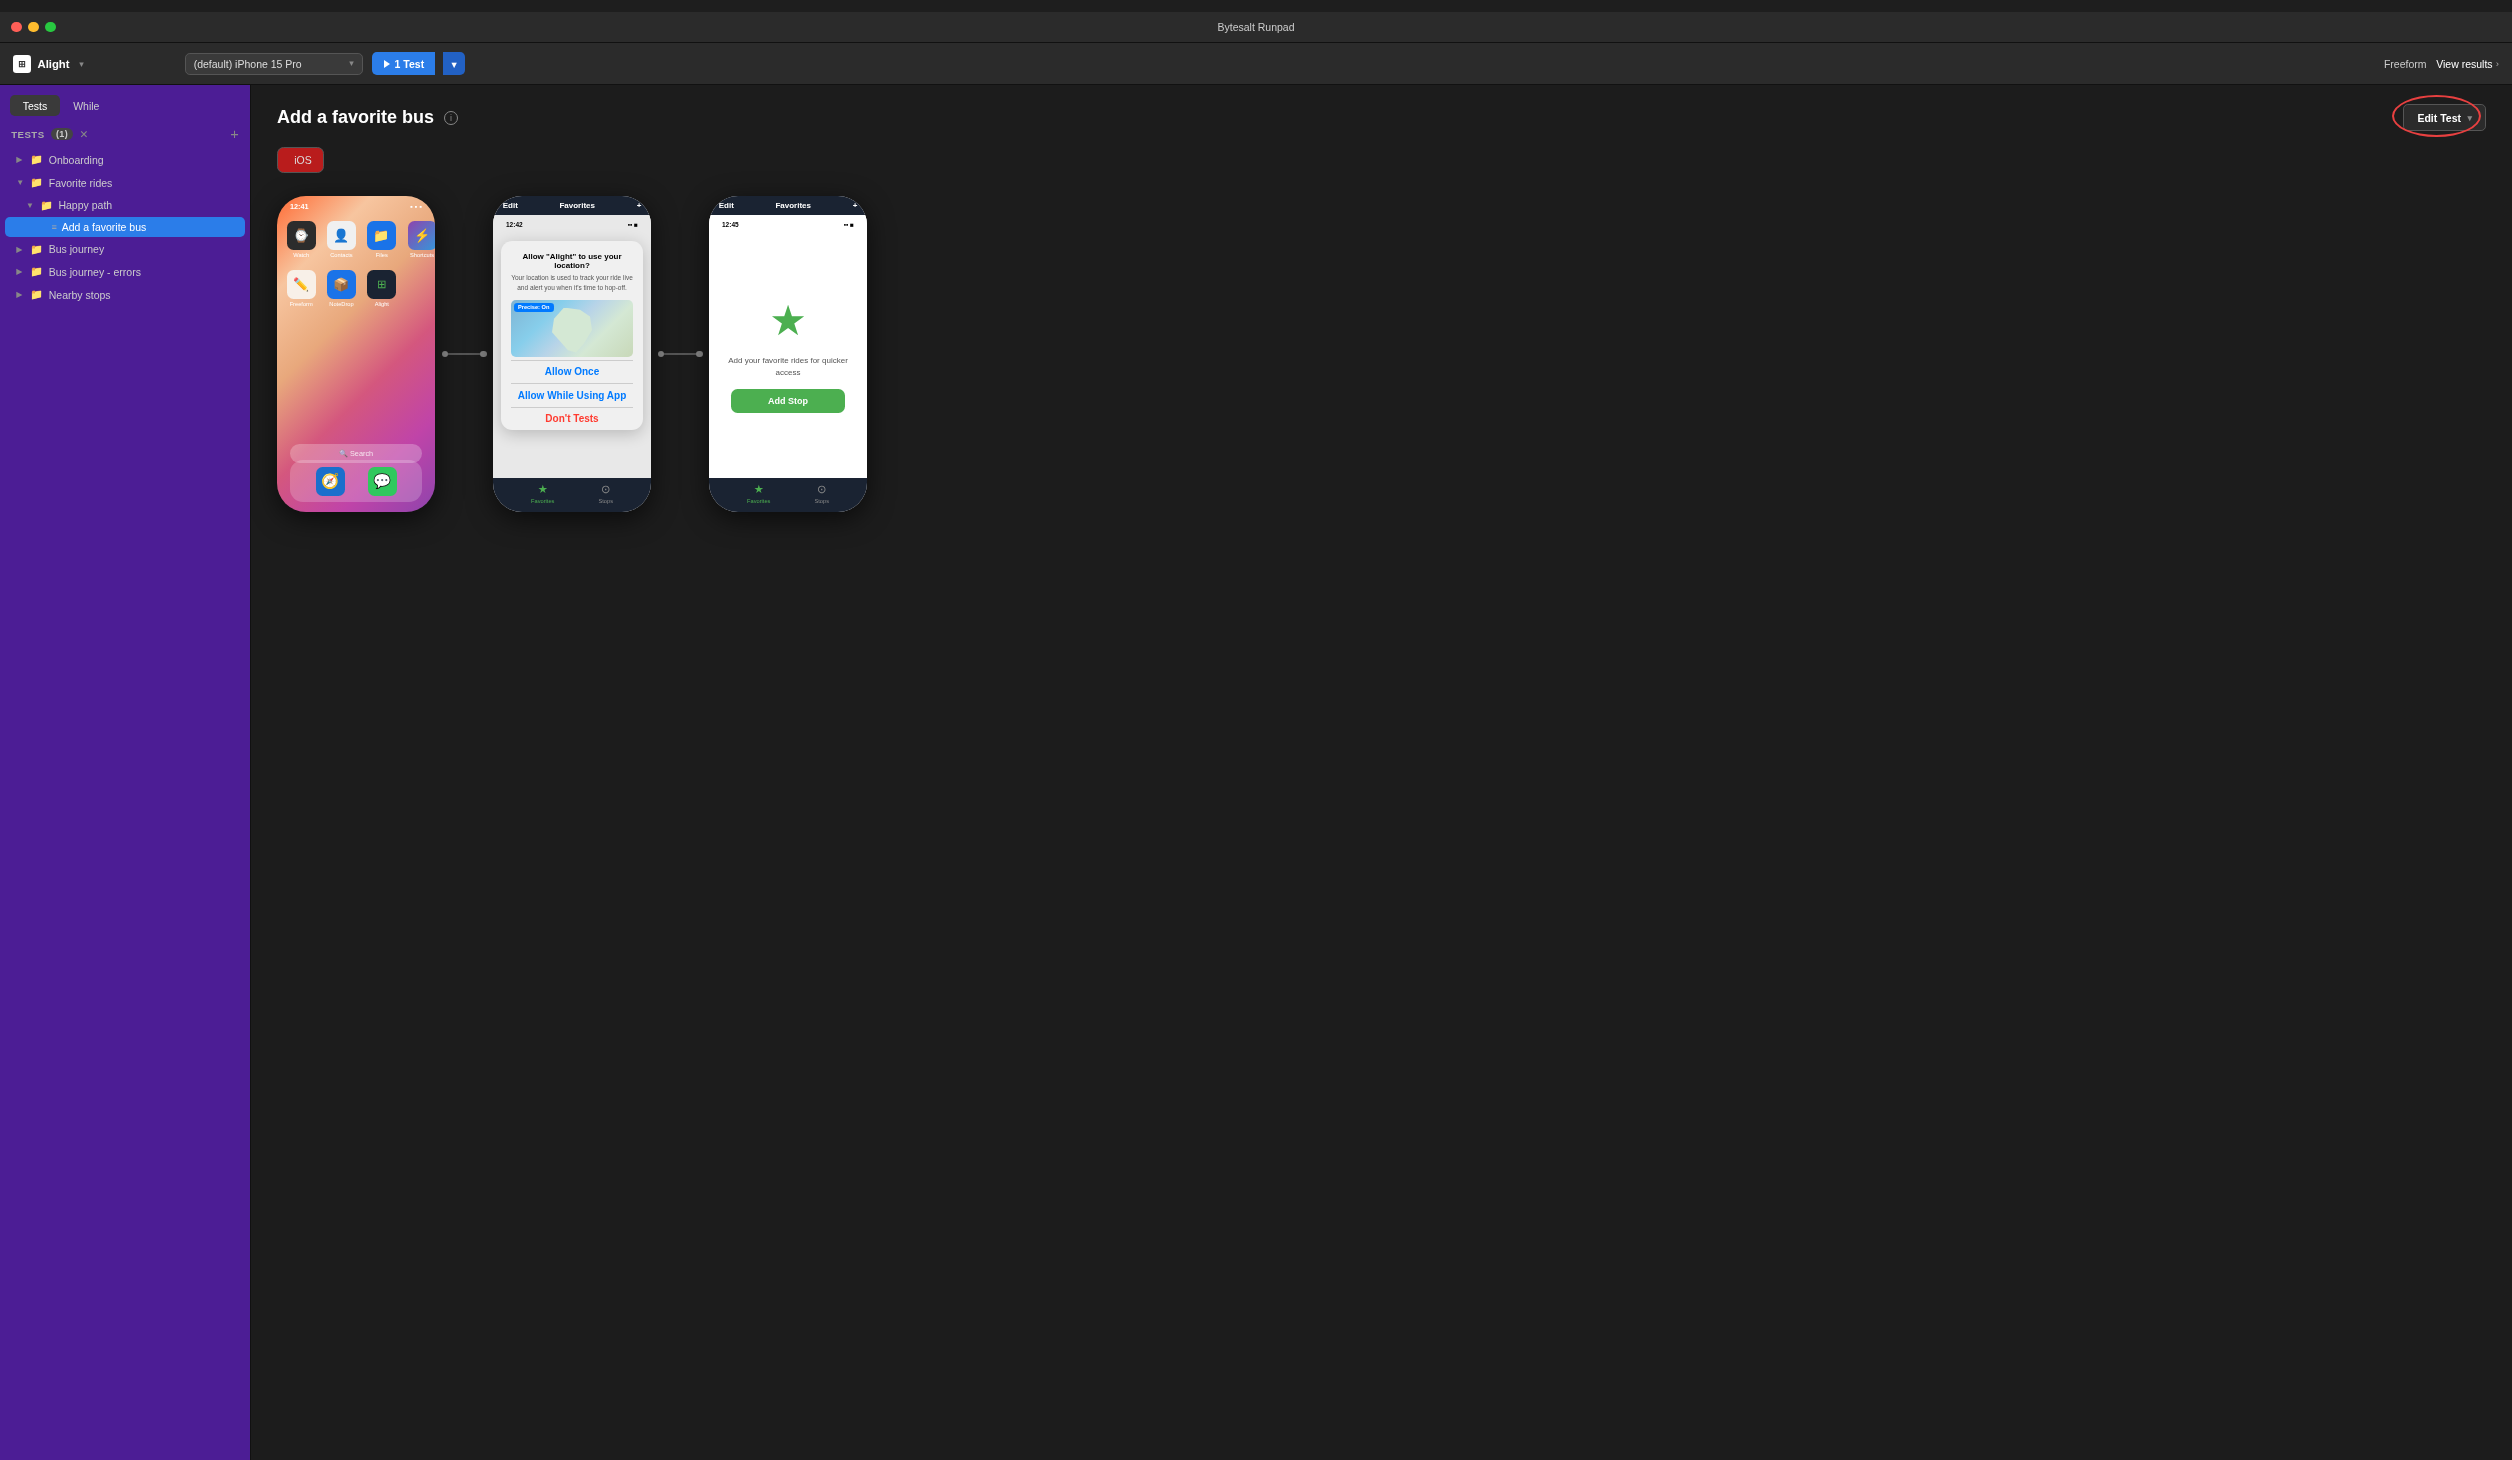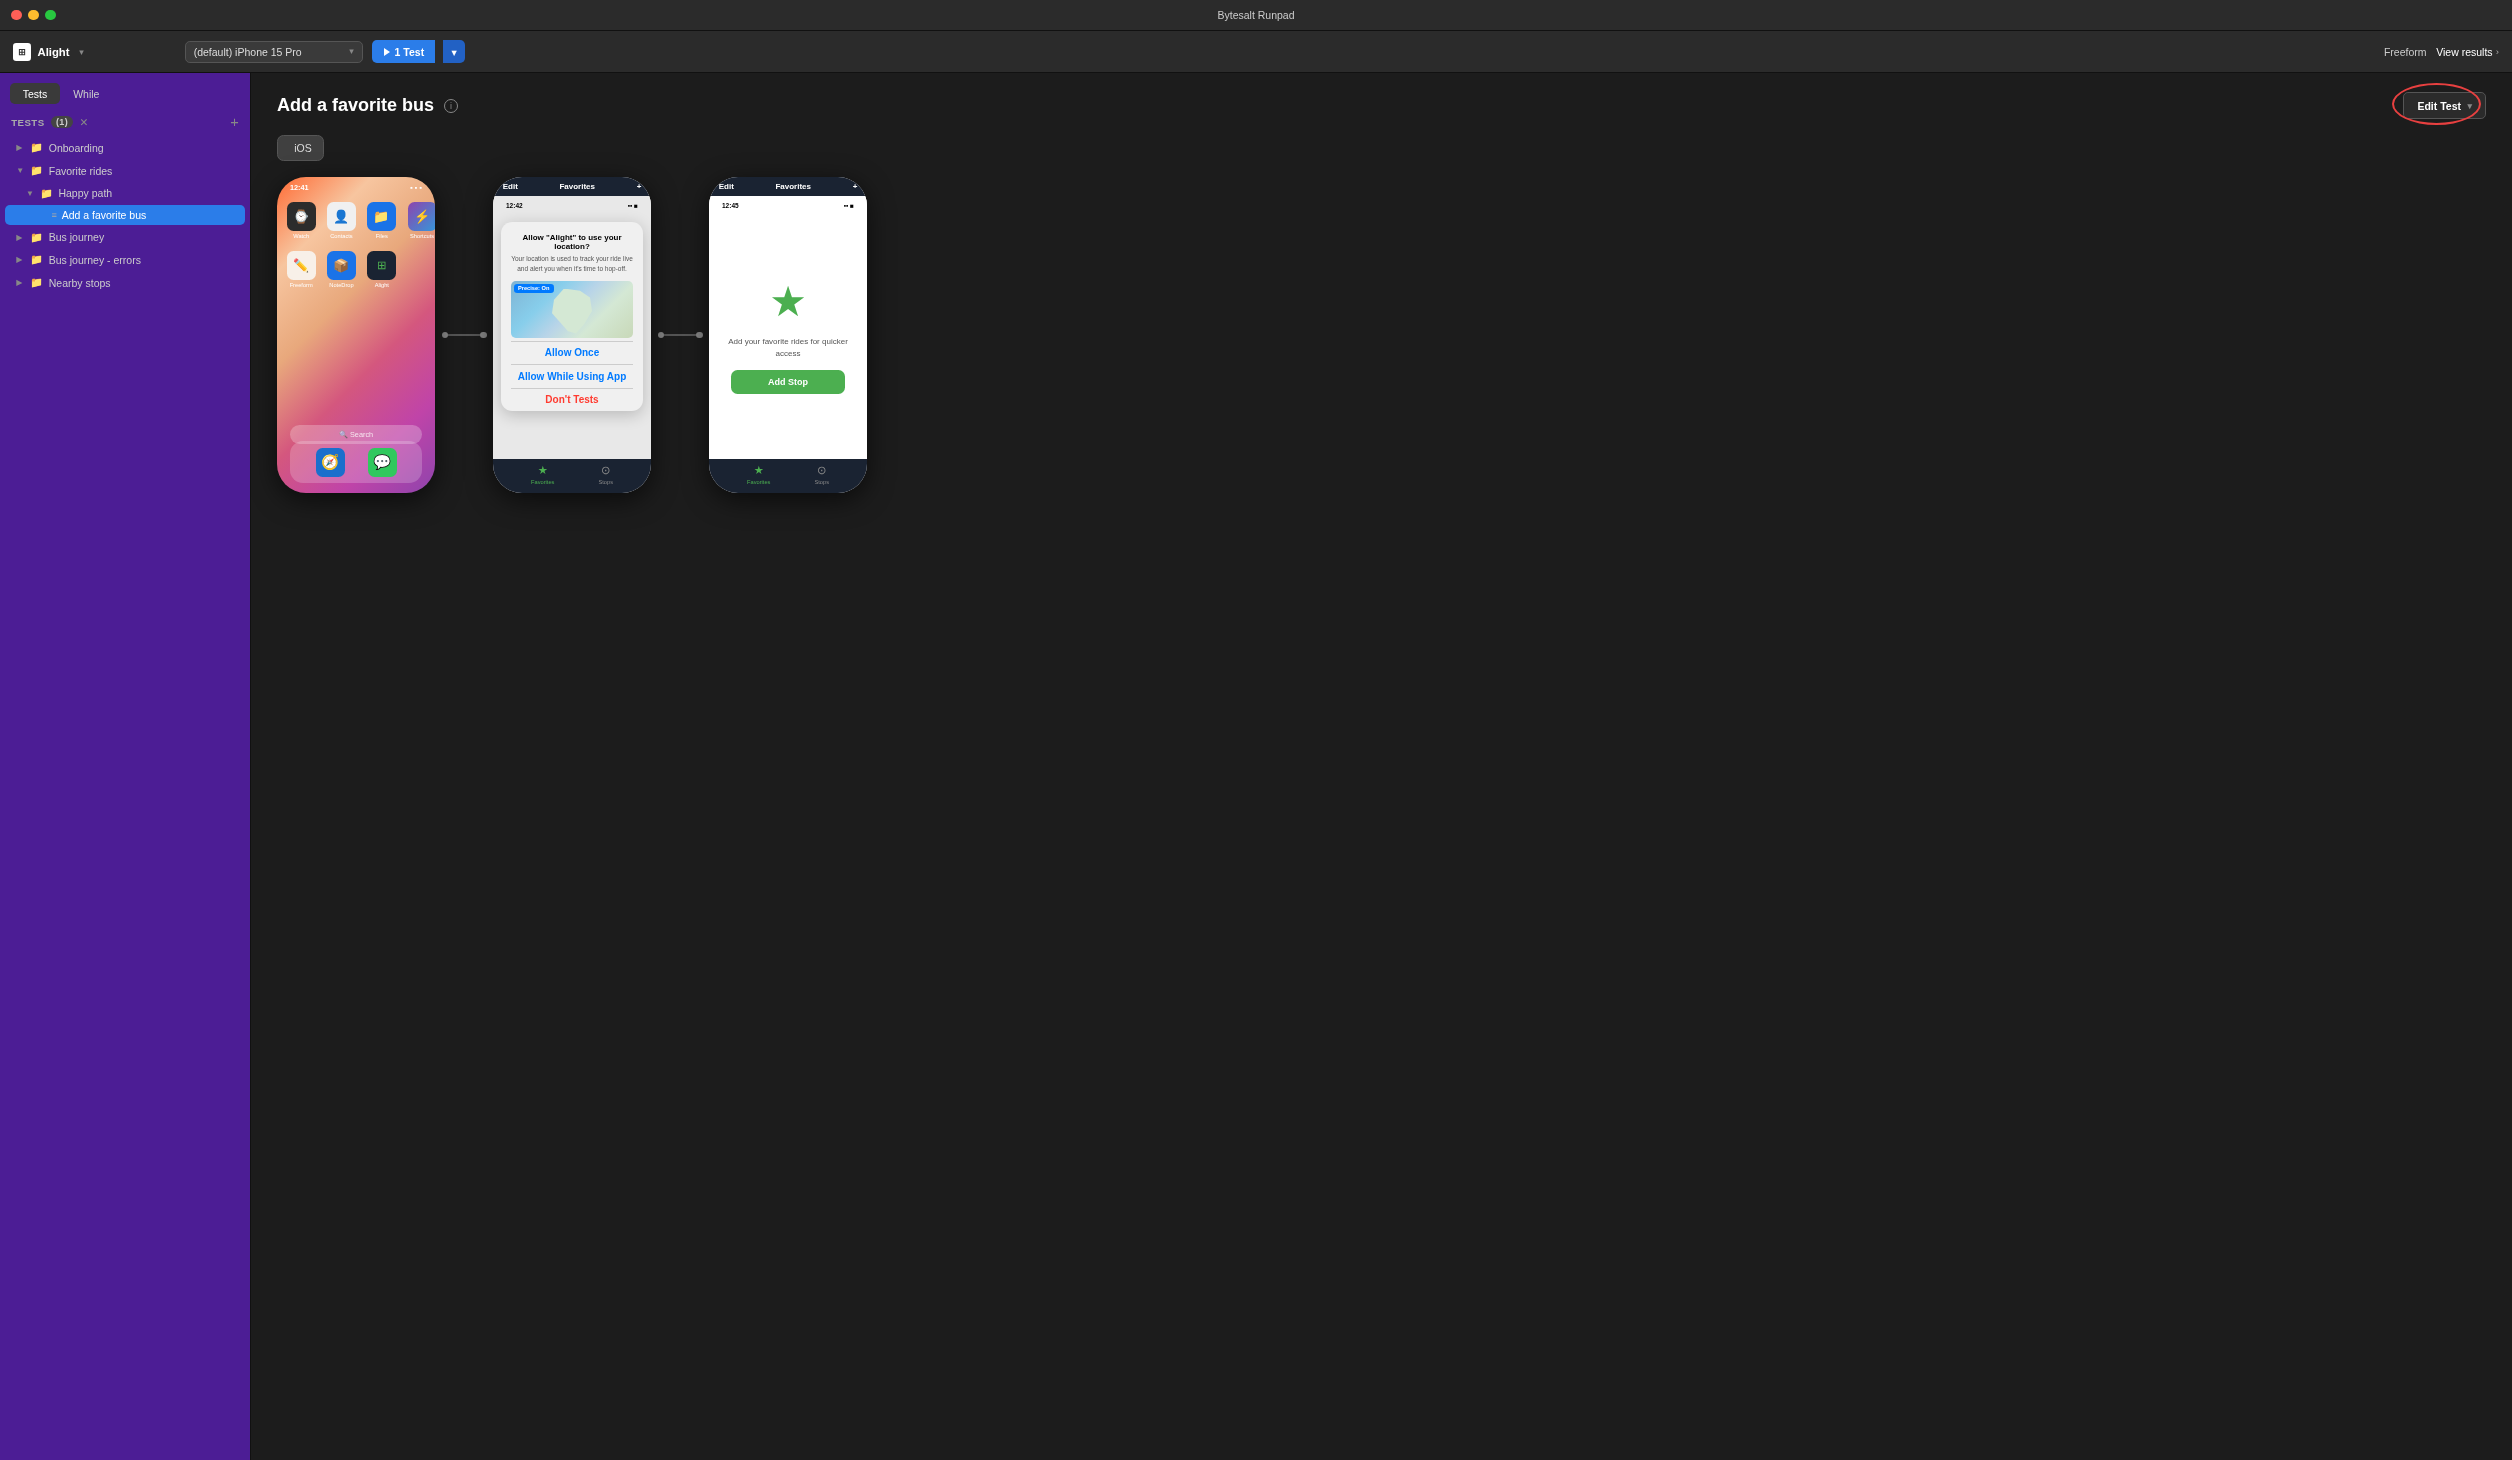--- a/index.html
+++ b/index.html
@@ -17,20 +17,21 @@
     
     .title-bar {
       background: #2b2b2b;
       height: 31px;
       display: flex;
       align-items: center;
       justify-content: center;
       position: relative;
       flex-shrink: 0;
       border-bottom: 0.8px solid #111;
+      margin-top: 12px;
     }
     .traffic-lights {
       position: absolute;
       left: 11.3px;
       display: flex;
       gap: 6.5px;
       align-items: center;
     }
     .traffic-light {
       width: 10.5px;
@@ -330,29 +331,29 @@
       align-items: center;
       gap: 6.5px;
     }
     .edit-test-chevron {
       color: #888;
       font-size: 9px;
     }
 
     
     .ios-badge {
-      background: #404040;
+      background: #b91c1c;
       border: 0.8px solid #555;
       border-radius: 6.5px;
       padding: 5.7px 11.3px;
       display: inline-flex;
       gap: 4.9px;
       font-size: 10.5px;
       color: #ddd;
-      margin-bottom: 16px;
+      margin-bottom: 23px;
       cursor: pointer;
     }
     .ios-apple-icon {
       font-size: 11.3px;
     }
 
     
     .phones-row {
       display: flex;
       align-items: center;

